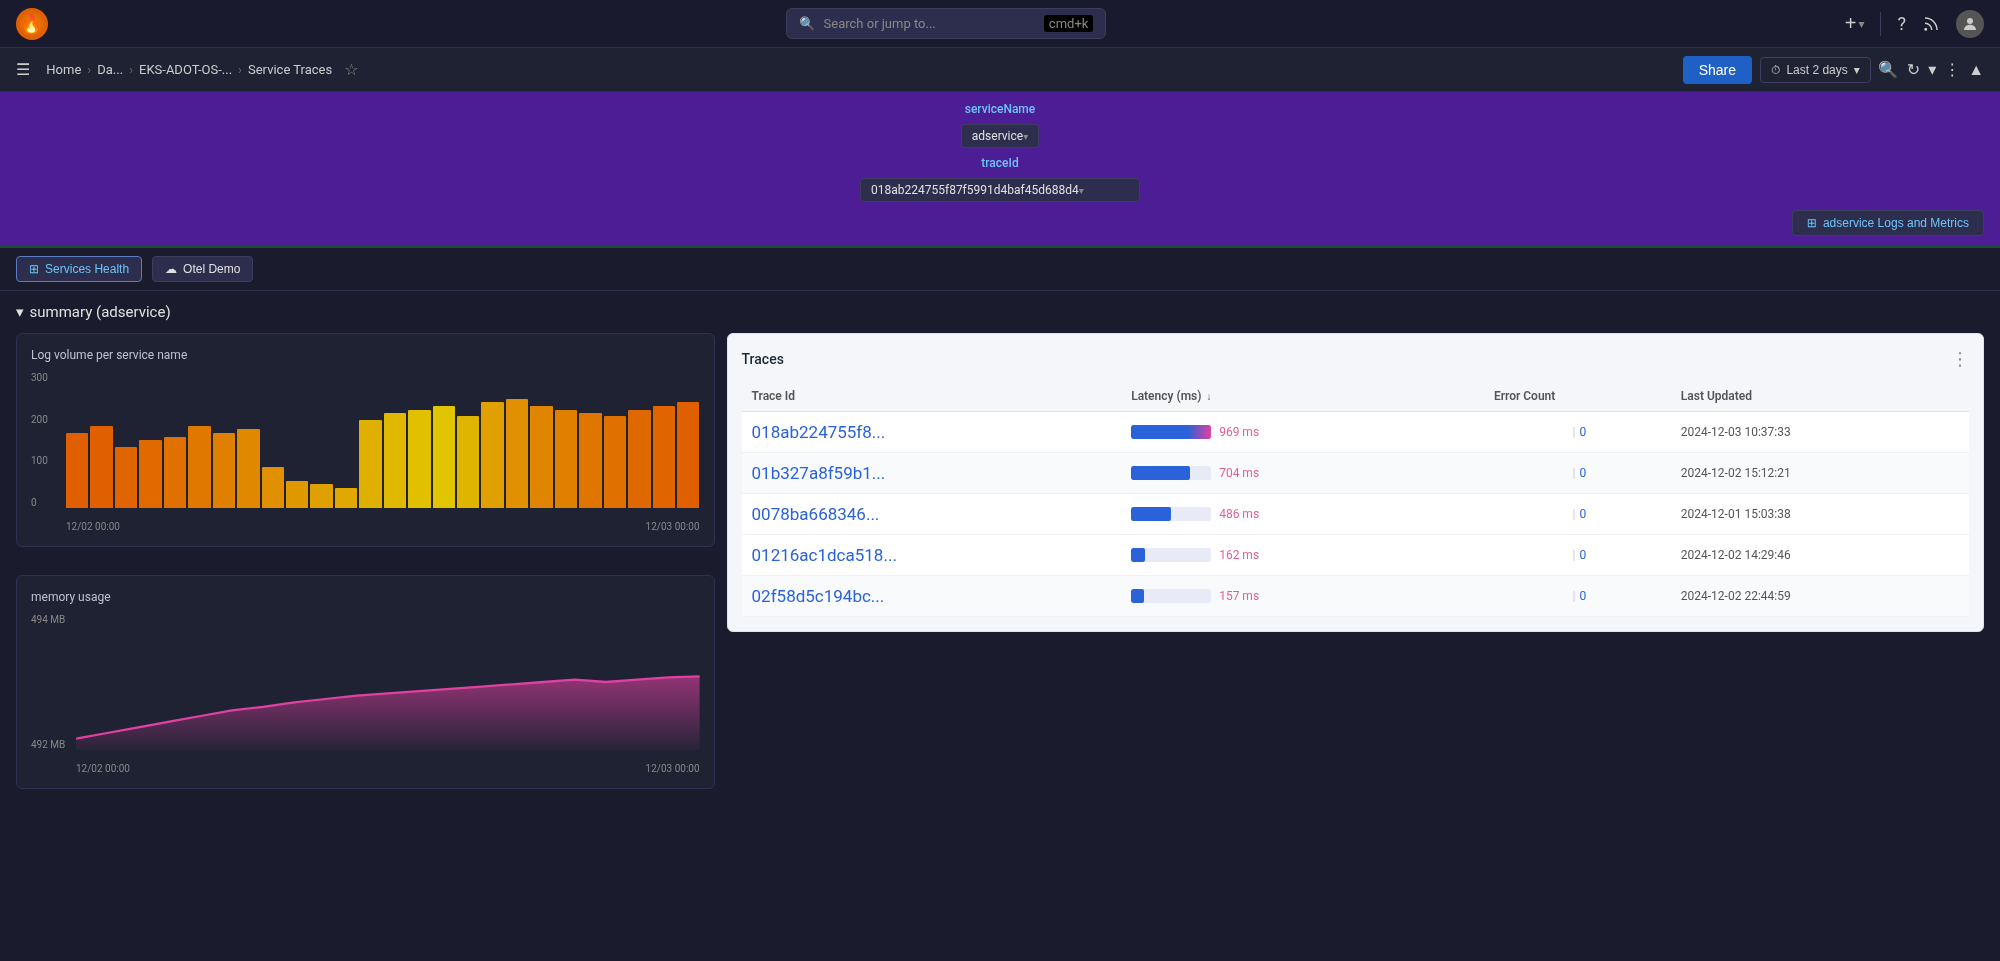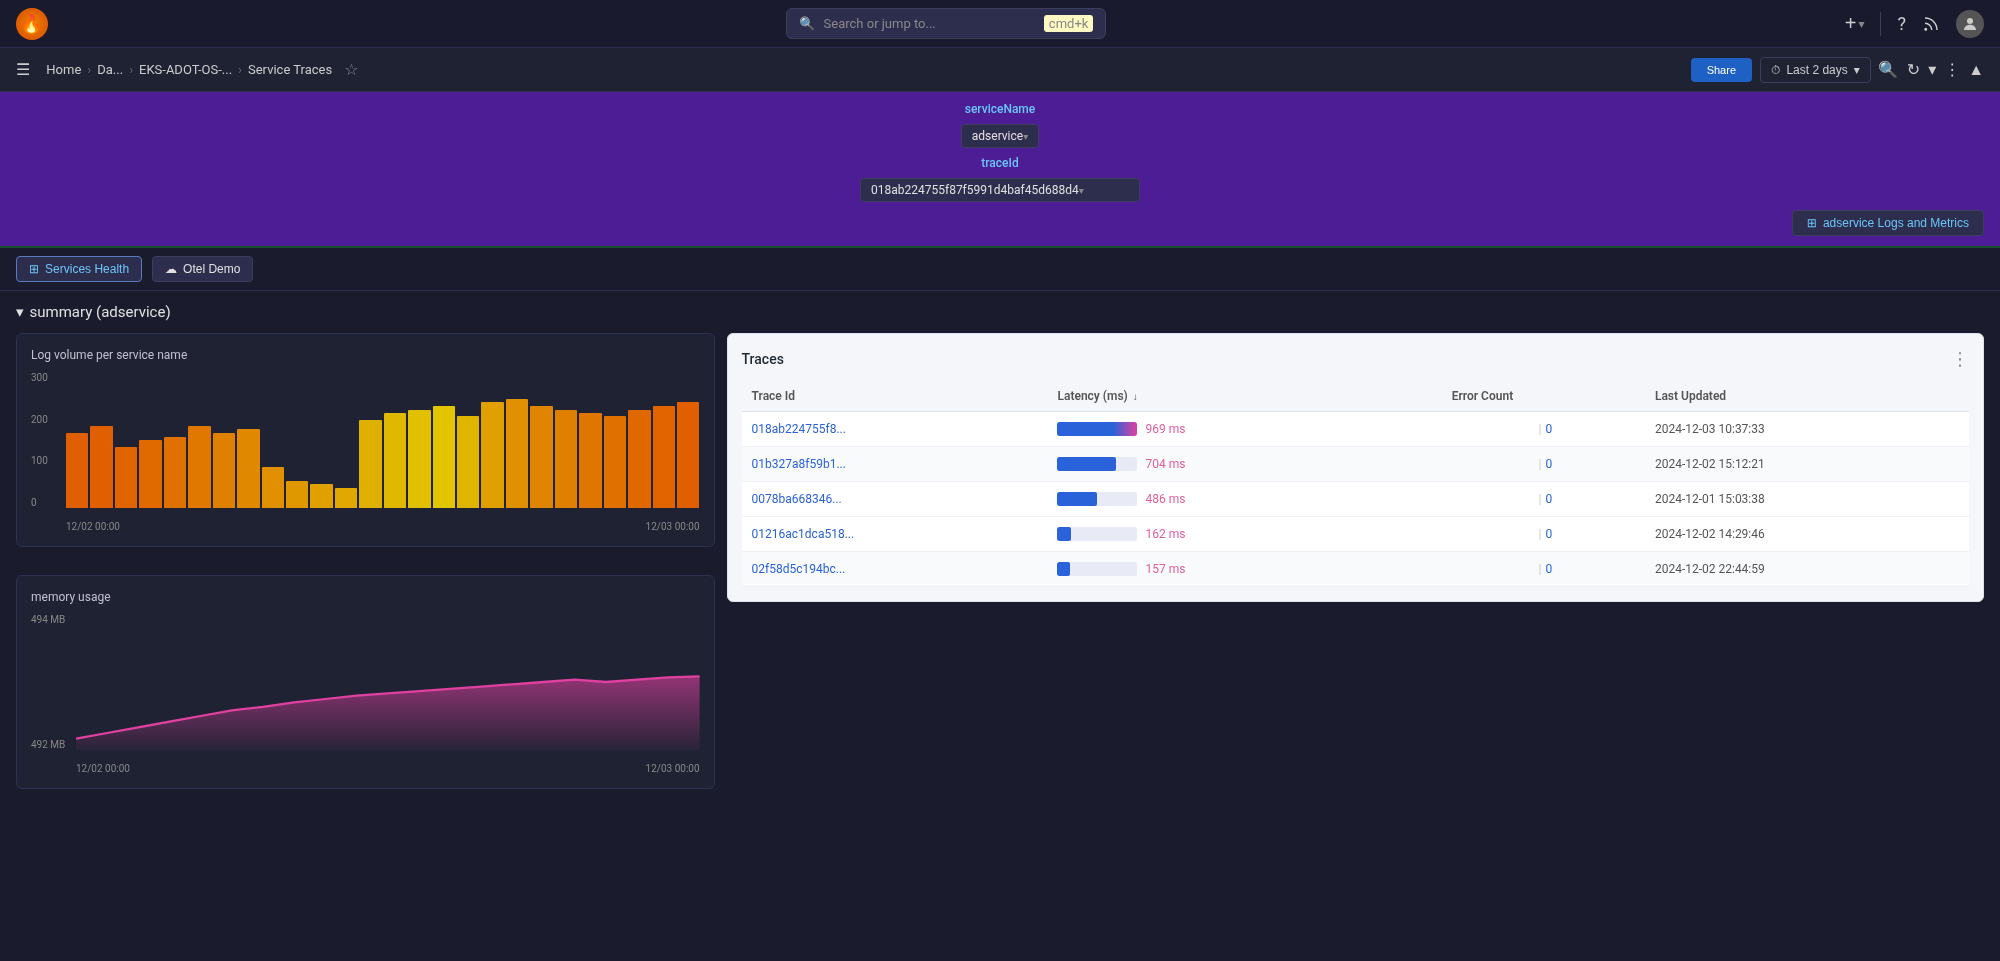--- a/index.html
+++ b/index.html
@@ -35,21 +35,21 @@
       border-radius: 6px;
       display: flex;
       align-items: center;
       padding: 6px 12px;
       gap: 8px;
       min-width: 320px;
       cursor: pointer;
     }
     .search-bar span { color: #888; font-size: 13px; }
     .search-kbd {
-      background: #fef9c3;
+      background: #000000;
       border-radius: 3px;
       padding: 1px 5px;
       font-size: 11px;
       color: #aaa;
     }
     .top-nav-right { display: flex; align-items: center; gap: 16px; }
     .nav-icon {
       color: #ccc;
       cursor: pointer;
       font-size: 18px;
@@ -90,21 +90,21 @@
     .breadcrumb .sep { color: #666; }
     .breadcrumb .current { color: #ccc; }
     .star-icon { color: #888; cursor: pointer; font-size: 16px; margin-left: 4px; }
     .breadcrumb-right { margin-left: auto; display: flex; align-items: center; gap: 8px; }
     .share-btn {
       background: #1f60c4;
       color: white;
       border: none;
       border-radius: 4px;
       padding: 6px 16px;
-      font-size: 11px;
+      font-size: 14px;
       cursor: pointer;
       font-weight: 500;
     }
     .time-range-btn {
       background: transparent;
       border: 1px solid #3d3d5e;
       color: #ccc;
       border-radius: 4px;
       padding: 5px 10px;
       font-size: 12px;
@@ -293,21 +293,21 @@
       font-size: 12px;
       font-weight: 600;
       border-bottom: 1px solid #dde3ed;
     }
     .traces-table td {
       padding: 10px 10px;
       border-bottom: 1px solid #eef0f5;
       font-size: 12px;
       vertical-align: middle;
     }
-    .trace-id-link { color: #2962d9; text-decoration: none; font-size: 12px; }
+    .trace-id-link { color: #2962d9; text-decoration: none; font-size: 17px; }
     .latency-cell { display: flex; align-items: center; gap: 8px; }
     .latency-bar-wrap { width: 80px; height: 14px; position: relative; }
     .latency-bar-bg { 
       width: 100%; height: 100%; 
       background: #e8ebf5; 
       border-radius: 2px; 
       overflow: hidden;
     }
     .latency-bar-fill {
       height: 100%;

